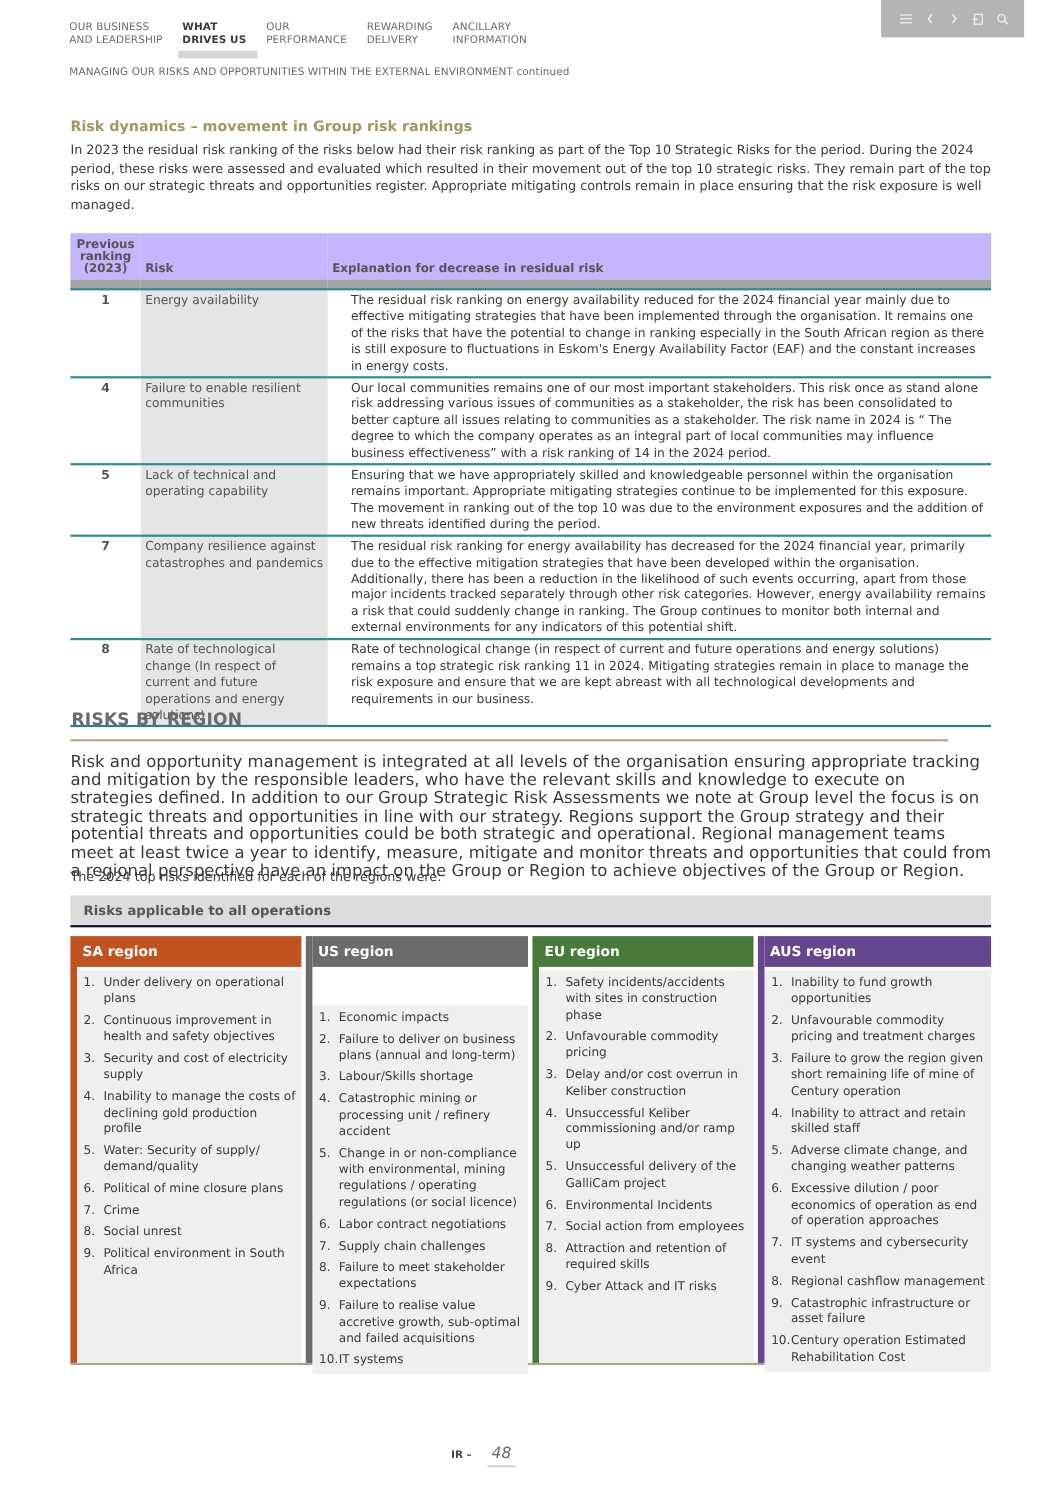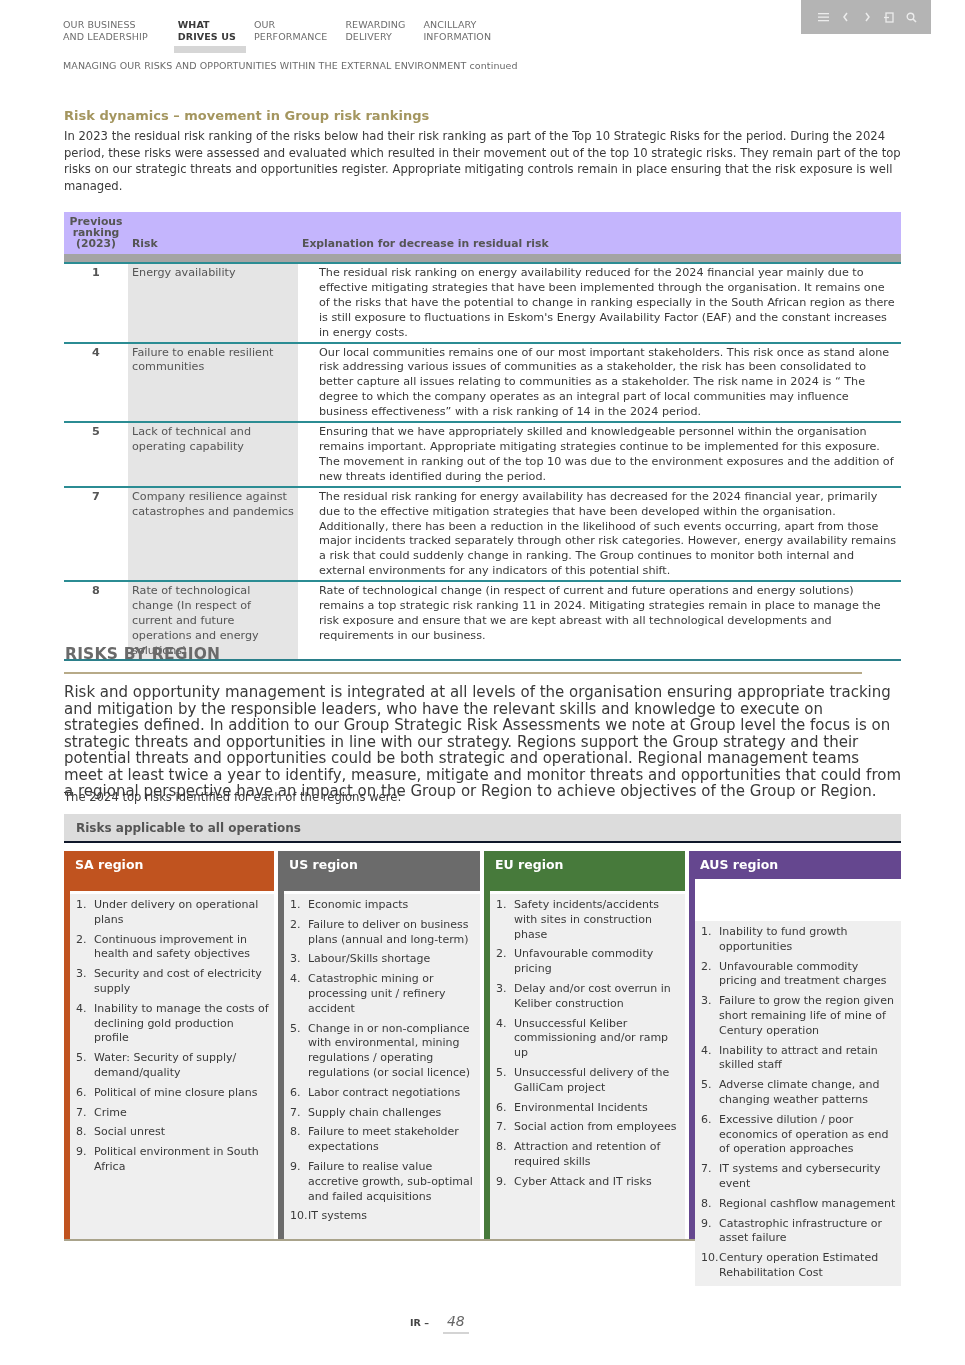--- a/index.html
+++ b/index.html
@@ -2,21 +2,21 @@
 <html><head>
 <meta charset="utf-8">
 <style>
   * { box-sizing: border-box; margin: 0; padding: 0; }
   html, body { width: 965px; height: 1365px; background: #ffffff; }
   body { font-family: "DejaVu Sans", "Liberation Sans", sans-serif; color: #3a3a3a; position: relative; overflow: hidden; }
 
   
   .topnav { position: absolute; top: 19px; left: 63px; display: flex; font-size: 9.5px; line-height: 12px; color: #6d6d6d; letter-spacing: 0.1px; }
   .topnav .nav-item { position: relative; padding-right: 18px; white-space: pre-line; cursor: pointer; }
-  .topnav .nav-item.active { color: #3a3a3a; font-weight: bold; margin-left: 12px; }
+  .topnav .nav-item.active { color: #3a3a3a; font-weight: bold; }
   .topnav .nav-item.active::after { content: ""; position: absolute; left: -4px; right: 8px; top: 27px; height: 7px; background: #d6d6d6; }
   .toolbar { position: absolute; top: 0; left: 801px; width: 130px; height: 34px; background: #b4b4b4; display: flex; align-items: center; justify-content: flex-end; gap: 10px; padding-right: 14px; color: #e9e9e9; }
   .toolbar .tb-icon { width: 12px; height: 14px; display: flex; align-items: center; justify-content: center; font-size: 11px; cursor: pointer; }
   .breadcrumb { position: absolute; top: 60px; left: 63px; font-size: 9.5px; color: #6a6a6a; letter-spacing: 0.1px; }
 
   
   .sec-title { position: absolute; top: 108px; left: 64px; font-size: 13px; font-weight: bold; color: #a4965f; }
   .intro { position: absolute; top: 128px; left: 64px; width: 838px; font-size: 11.6px; line-height: 16.5px; color: #3a3a3a; }
 
   
@@ -35,29 +35,29 @@
   .region-title { position: absolute; top: 645px; left: 65px; font-size: 15.5px; font-weight: bold; color: #6a6a6a; letter-spacing: 0.2px; }
   .region-rule { position: absolute; top: 672px; left: 64px; width: 798px; height: 2px; background: #b7aa88; }
   .region-para { position: absolute; top: 684px; left: 64px; width: 838px; font-size: 15px; line-height: 16.5px; color: #3a3a3a; }
   .region-lead { position: absolute; top: 790px; left: 64px; font-size: 11.6px; color: #3a3a3a; }
 
   .all-ops { position: absolute; top: 814px; left: 64px; width: 837px; height: 29px; background: #dcdcdc; border-bottom: 2px solid #0f172a; padding: 7px 12px; font-size: 12px; font-weight: bold; color: #555; }
 
   .regions { position: absolute; top: 851px; left: 64px; width: 837px; height: 390px; display: flex; border-bottom: 2px solid #a9a38b; }
   .region-col { position: relative; height: 388px; display: flex; flex-direction: column; }
   .region-col .bar { position: absolute; left: 0; top: 0; bottom: 0; width: 6px; }
-  .region-col .head { margin-left: 6px; height: 40px; padding: 7px 5px; color: #ffffff; font-weight: bold; font-size: 12.5px; line-height: 14px; }
+  .region-col .head { margin-left: 6px; height: 28px; padding: 7px 5px; color: #ffffff; font-weight: bold; font-size: 12.5px; line-height: 14px; }
   .region-col .body { margin-left: 6px; margin-top: 3px; flex: 1; background: #efefef; padding: 4px 5px 0 6px; }
   .region-col ol { list-style: none; font-size: 11px; line-height: 14.8px; color: #3a3a3a; }
   .region-col li { display: flex; margin-bottom: 5px; }
   .region-col li .num { width: 18px; flex-shrink: 0; }
   .col-sa { width: 211px; }
-  .col-us { width: 203px; margin-left: 4px; }
+  .col-us { width: 203px; margin-left: 4px; gap: 32px; }
   .col-eu { width: 202px; margin-left: 4px; }
-  .col-aus { width: 213px; margin-left: 4px; gap: 39px; }
+  .col-aus { width: 213px; margin-left: 4px; }
 
   
   .footer { position: absolute; top: 1313px; left: 410px; display: flex; align-items: baseline; gap: 14px; }
   .footer .ir { font-size: 9.5px; font-weight: bold; color: #444; }
   .footer .page { font-size: 14px; font-style: italic; color: #666; border-bottom: 2px solid #d4d4d4; padding: 0 4px 3px 4px; }
 </style>
 </head>
 <body>
 
 <nav class="topnav">

